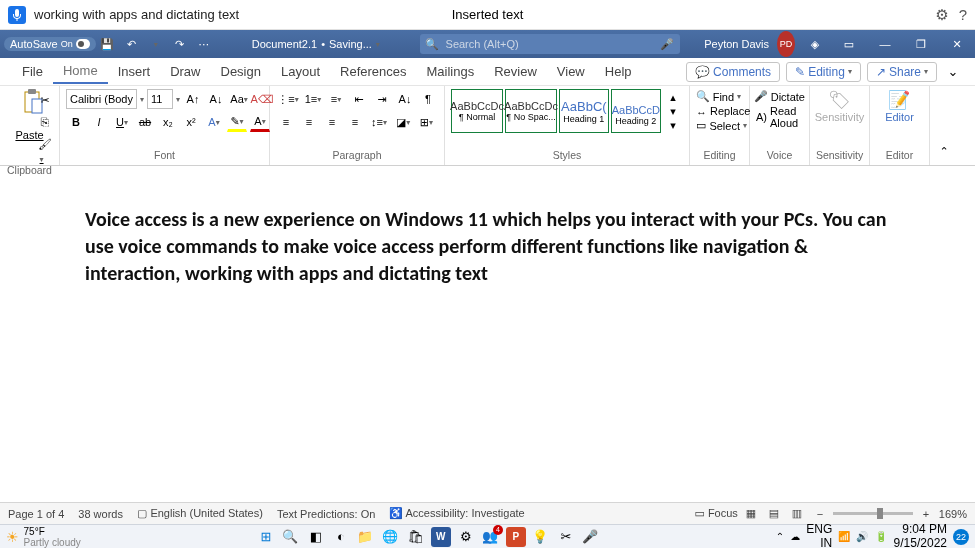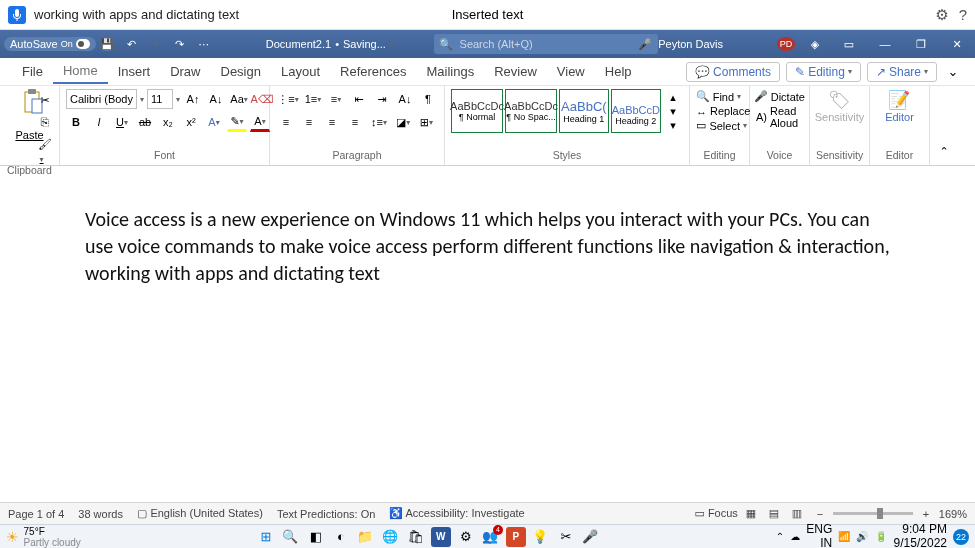--- a/index.html
+++ b/index.html
@@ -12,24 +12,24 @@
     .voice-text { font-size: 13px; color: #222; }
     .voice-center { position: absolute; left: 50%; transform: translateX(-50%); font-size: 13px; }
     .voice-right { position: absolute; right: 8px; display: flex; gap: 10px; align-items: center; }
     
     
     .title-bar { height: 28px; background: linear-gradient(#4a6fa5,#3e5f92); display: flex; align-items: center; padding: 0 4px; color: #fff; font-size: 11px; }
     .autosave { background: #5a7fb0; border-radius: 10px; padding: 1px 6px; display: flex; align-items: center; gap: 3px; }
     .toggle { width: 14px; height: 10px; background: #fff; border-radius: 5px; display: inline-block; position: relative; }
     .toggle::after { content: ''; position: absolute; width: 6px; height: 6px; background: #555; border-radius: 50%; top: 2px; left: 2px; }
     .tb-icon { width: 20px; height: 20px; display: flex; align-items: center; justify-content: center; cursor: pointer; margin: 0 2px; }
-    .doc-name { margin-left: 50px; display: flex; align-items: center; gap: 4px; }
+    .doc-name { margin-left: 36px; display: flex; align-items: center; gap: 4px; }
     .search-box { flex: 1; max-width: 260px; margin-left: 40px; background: #5a7fb5; border-radius: 3px; height: 20px; display: flex; align-items: center; padding: 0 6px; gap: 6px; color: #cdd7e5; }
     .title-right { margin-left: auto; display: flex; align-items: center; gap: 8px; }
-    .user-badge { width: 18px; height: 14px; background: #b8302a; border-radius: 50%; display: flex; align-items: center; justify-content: center; font-size: 9px; margin-left: 46px; }
+    .user-badge { width: 18px; height: 26px; background: #b8302a; border-radius: 50%; display: flex; align-items: center; justify-content: center; font-size: 9px; }
     .win-btn { width: 28px; height: 22px; display: flex; align-items: center; justify-content: center; cursor: pointer; }
     
     
     .ribbon-tabs { height: 28px; background: #fff; display: flex; align-items: center; padding: 0 12px; border-bottom: 1px solid #e5e5e5; font-size: 13px; }
     .tab { padding: 4px 10px; cursor: pointer; color: #444; }
     .tab.active { border-bottom: 2px solid #4472c4; color: #737373; font-weight: 500; }
     .tabs-right { margin-left: auto; display: flex; gap: 6px; align-items: center; }
     .pill { border: 1px solid #c5c5c5; border-radius: 3px; padding: 2px 8px; font-size: 12px; color: #4472c4; cursor: pointer; display: flex; align-items: center; gap: 3px; }
     
     
@@ -49,21 +49,21 @@
     .styles-group { width: 245px; }
     .style-item { border: 1px solid #15803d; width: 52px; height: 44px; display: flex; flex-direction: column; align-items: center; justify-content: center; font-size: 9px; cursor: pointer; }
     .style-sample { font-size: 11px; color: #333; }
     .style-row { display: flex; gap: 2px; }
     
     .editing-group { width: 60px; }
     .voice-group, .sens-group, .editor-group { width: 60px; align-items: center; }
     .vert-item { display: flex; align-items: center; gap: 3px; cursor: pointer; padding: 1px 0; font-size: 11px; }
     
     
-    .doc-area { height: 336px; background: #fff; padding: 40px 85px 0; overflow: hidden; }
+    .doc-area { height: 336px; background: #fff; padding: 40px 85px 0; overflow: hidden; font-weight: bold; }
     .doc-text { font-family: Calibri, sans-serif; font-size: 20px; line-height: 1.35; color: #111; }
     
     
     .status-bar { height: 22px; background: #f5f5f5; border-top: 1px solid #d5d5d5; display: flex; align-items: center; padding: 0 8px; font-size: 11px; color: #444; gap: 14px; }
     .status-right { margin-left: auto; display: flex; align-items: center; gap: 3px; }
     .zoom-slider { width: 80px; height: 3px; background: #bbb; position: relative; }
     .zoom-slider::after { content: ''; position: absolute; width: 6px; height: 11px; background: #888; top: -4px; left: 55%; }
     
     
     .taskbar { height: 24px; background: #f0f3f8; border-top: 1px solid #d0d5dd; display: flex; align-items: center; padding: 0 6px; font-size: 10px; }

